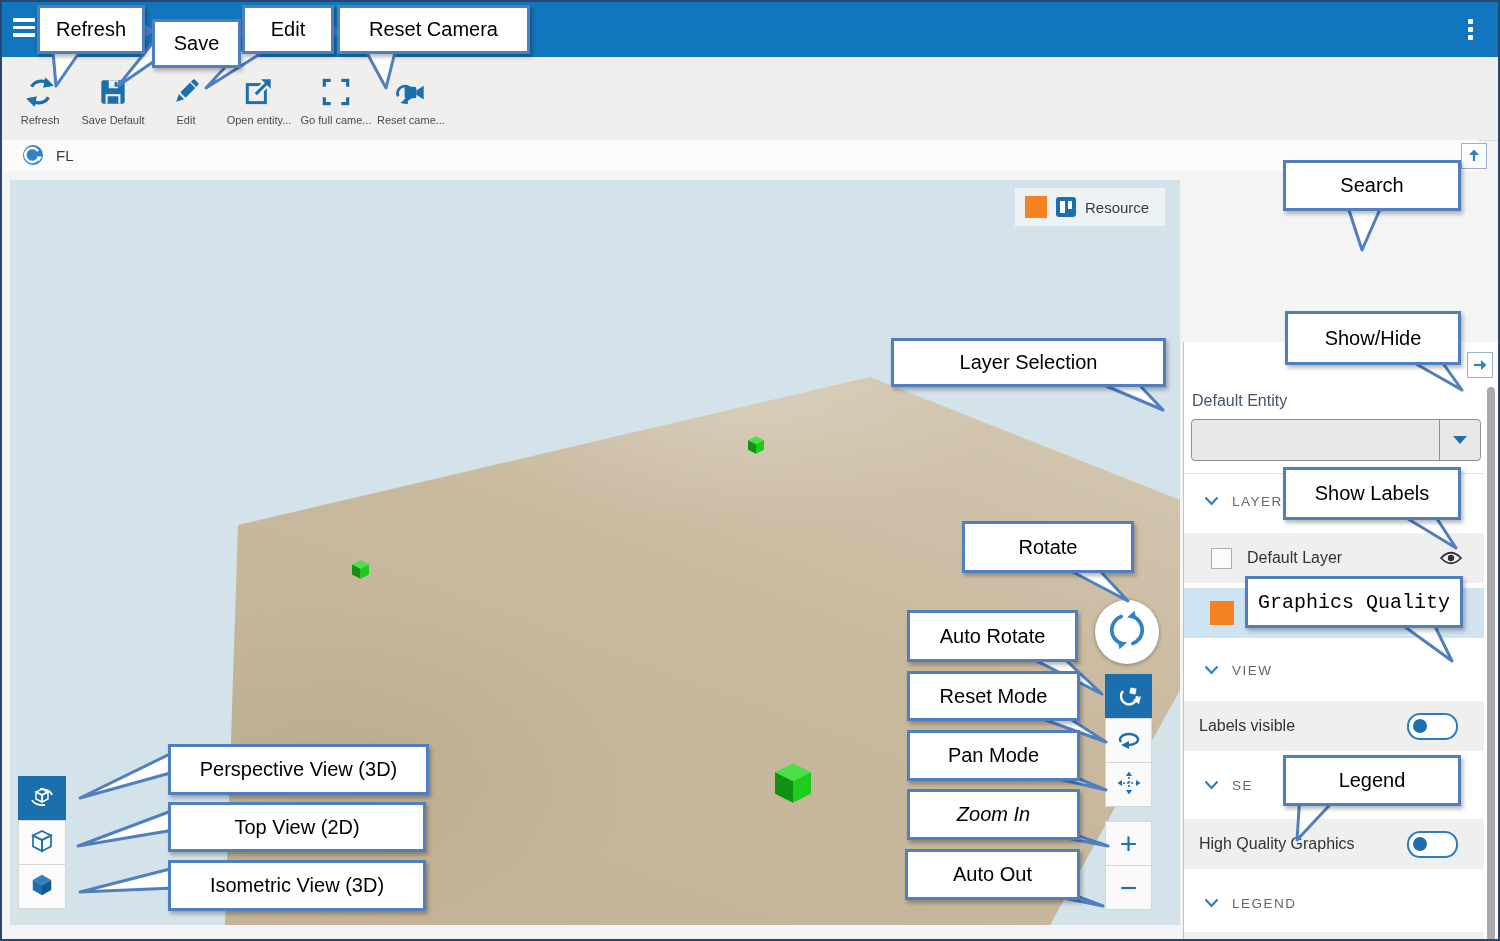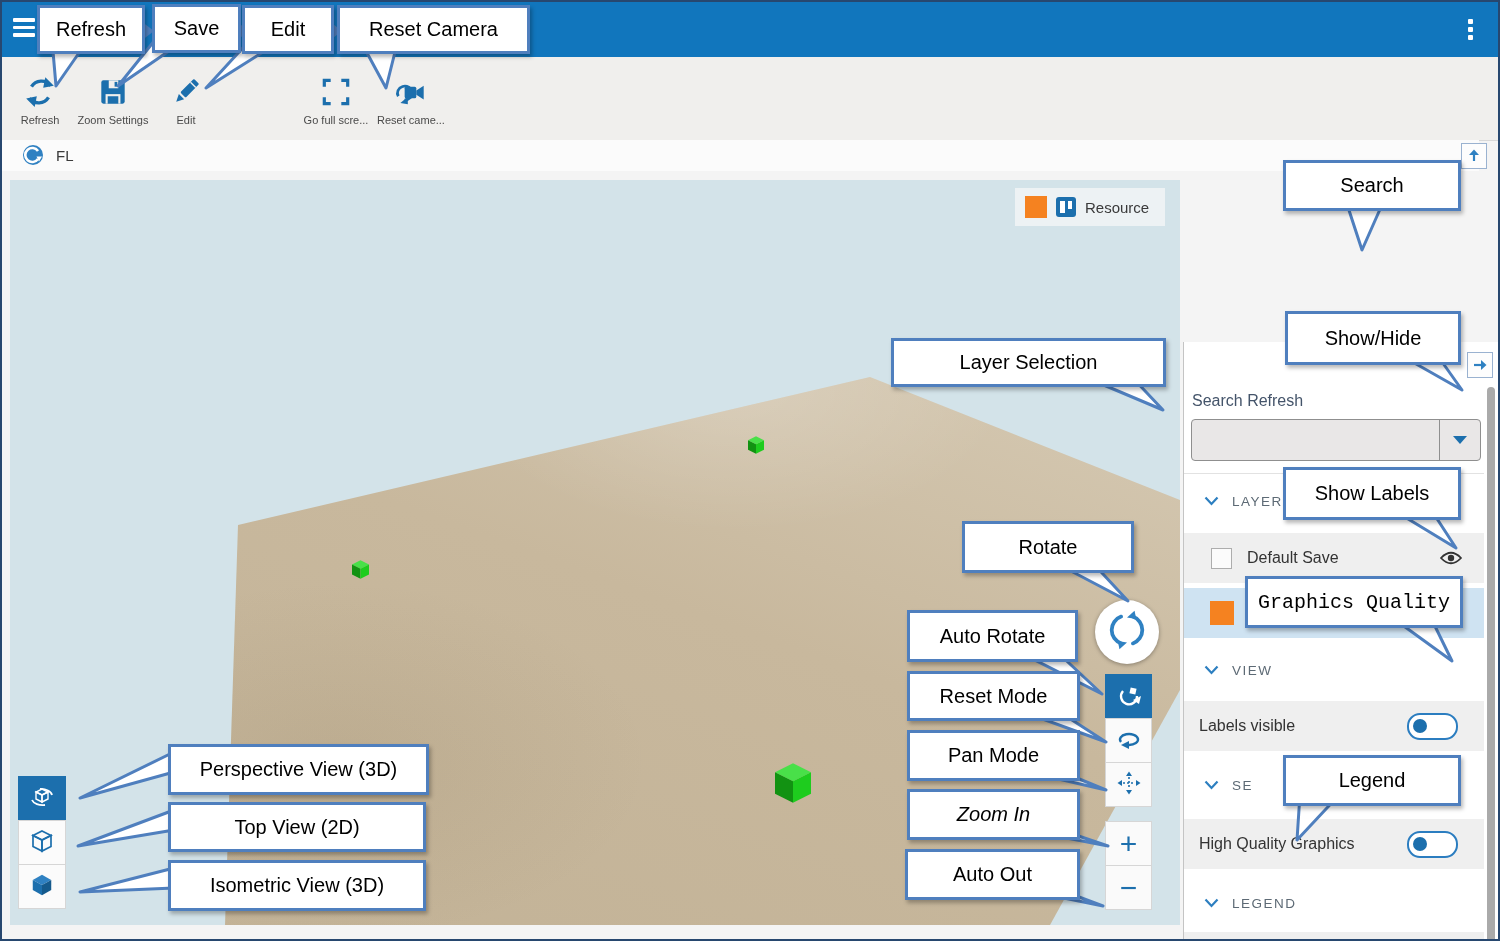--- a/index.html
+++ b/index.html
@@ -83,21 +83,21 @@
   .row-label{font-size:16px;color:#333;margin-left:15px;}
   .eye{position:absolute;right:22px;cursor:pointer;display:flex;}
   .toggle{position:absolute;right:26px;width:47px;height:23px;border:2px solid #2b7dc0;border-radius:13px;background:#fff;cursor:pointer;box-sizing:content-box;}
   .toggle::after{content:"";position:absolute;left:4px;top:4px;width:14px;height:14px;border-radius:50%;background:#1c6fad;}
   .legend-block{position:absolute;left:0;top:590px;width:300px;height:178px;background:#efefef;}
   .sb-scroll{position:absolute;right:3px;top:45px;width:8px;height:660px;background:#aaaaaa;border-radius:4px;}
 
   
   .callout{position:absolute;background:#fff;border:3px solid #4f7fbe;display:flex;align-items:center;justify-content:center;font-size:20px;color:#000;box-shadow:2px 3px 4px rgba(0,0,0,.28);z-index:60;white-space:nowrap;}
   #co-refresh{left:37px;top:5px;width:102px;height:43px;}
-  #co-save{left:152px;top:4px;width:83px;height:43px;}
+  #co-save{left:152px;top:19px;width:83px;height:43px;}
   #co-edit{left:242px;top:5px;width:86px;height:43px;}
   #co-reset-camera{left:337px;top:5px;width:187px;height:43px;}
   #co-search{left:1283px;top:160px;width:172px;height:45px;}
   #co-show-hide{left:1285px;top:311px;width:170px;height:48px;}
   #co-layer-selection{left:891px;top:338px;width:269px;height:43px;}
   #co-show-labels{left:1283px;top:467px;width:172px;height:47px;}
   #co-graphics-quality{left:1245px;top:576px;width:212px;height:46px;font-family:Liberation Mono, monospace;}
   #co-rotate{left:962px;top:521px;width:166px;height:46px;}
   #co-auto-rotate{left:907px;top:610px;width:165px;height:46px;}
   #co-reset-mode{left:907px;top:671px;width:167px;height:44px;}
@@ -145,44 +145,55 @@
     <div class="tool" id="tool-save">
       <div class="ticon">
         <svg width="34" height="34" viewBox="0 0 32 32">
             <rect x="5" y="5" width="22" height="22" rx="2" fill="#1c6fad"></rect>
             <rect x="12" y="5" width="9" height="7.5" fill="#f0efed"></rect>
             <rect x="17.5" y="6.5" width="2.6" height="4.5" fill="#1c6fad"></rect>
             <rect x="9" y="18" width="14" height="9" fill="#f0efed"></rect>
             <rect x="11" y="20" width="10" height="7" fill="#1c6fad"></rect>
           </svg>
       </div>
-      <div class="tlabel">Zoom Settings</div>
+      <div class="tlabel">Save Default</div>
     </div>
     <div class="tool" id="tool-edit">
       <div class="ticon">
         <svg width="34" height="34" viewBox="0 0 32 32">
             <g transform="rotate(45 16 16)">
               <rect x="12.5" y="2" width="7" height="18" rx="1" fill="#1c6fad"></rect>
               <line x1="12.5" y1="6.5" x2="19.5" y2="6.5" stroke="#f0efed" stroke-width="1.4"></line>
               <polygon points="12.5,22 19.5,22 16,29" fill="#1c6fad"></polygon>
             </g>
           </svg>
       </div>
       <div class="tlabel">Edit</div>
     </div>
+    <div class="tool" id="tool-open">
+      <div class="ticon">
+        <svg width="34" height="34" viewBox="0 0 32 32">
+            <rect x="5" y="9" width="17" height="17" fill="none" stroke="#1c6fad" stroke-width="2.8"></rect>
+            <line x1="13" y1="18" x2="25" y2="6" stroke="#f0efed" stroke-width="7"></line>
+            <line x1="13" y1="18" x2="24" y2="7" stroke="#1c6fad" stroke-width="2.8"></line>
+            <polygon points="18,4 27,4 27,13" fill="#1c6fad"></polygon>
+          </svg>
+      </div>
+      <div class="tlabel">Open entity...</div>
+    </div>
     <div class="tool" id="tool-full">
       <div class="ticon">
         <svg width="34" height="34" viewBox="0 0 32 32" fill="none" stroke="#1c6fad" stroke-width="3">
             <path d="M5 11 V5 H11"></path>
             <path d="M21 5 H27 V11"></path>
             <path d="M27 21 V27 H21"></path>
             <path d="M11 27 H5 V21"></path>
           </svg>
       </div>
-      <div class="tlabel">Go full scre...</div>
+      <div class="tlabel">Go full came...</div>
     </div>
     <div class="tool" id="tool-resetcam">
       <div class="ticon">
         <svg width="36" height="34" viewBox="0 0 34 32">
             <path d="M5 20 A7 6.5 0 1 1 11 23.5" fill="none" stroke="#1c6fad" stroke-width="2.6"></path>
             <polygon points="7,26.5 14,20.5 14,27.5" fill="#1c6fad"></polygon>
             <rect x="11" y="11" width="11" height="11" rx="1.5" fill="#1c6fad"></rect>
             <polygon points="22,14.5 29,10 29,23 22,18.5" fill="#1c6fad"></polygon>
           </svg>
       </div>
@@ -322,38 +333,38 @@
     </div>
 
     <div class="sidebar">
       <div class="iconbox" id="expand-btn">
         <svg width="14" height="14" viewBox="0 0 14 14">
             <line x1="1" y1="7" x2="10" y2="7" stroke="#2f81c2" stroke-width="2.2"></line>
             <polygon points="8,2 8,12 13.5,7" fill="#2f81c2"></polygon>
           </svg>
       </div>
 
-      <div class="search-label">Search Refresh</div>
+      <div class="search-label">Default Entity</div>
       <div class="combo">
         <input type="text" value="" style="">
         <div class="dd">
             <span class="caret"></span>
           </div>
       </div>
       <div class="sb-divider"></div>
 
       <div class="sec-head" style="top:133px;">
         <span class="chev"><svg width="15" height="10" viewBox="0 0 15 10">
               <polyline points="1.5,1.5 7.5,8 13.5,1.5" stroke="#2d7fc0" stroke-width="2.2" fill="none"></polyline>
             </svg></span>
         <span class="sec-title">LAYERS</span>
       </div>
       <div class="sb-row" style="top:191px;">
         <div class="checkbox"></div>
-        <span class="row-label">Default Save</span>
+        <span class="row-label">Default Layer</span>
         <span class="eye">
           <svg width="22" height="16" viewBox="0 0 22 16">
               <path d="M1 8 Q11 -2.5 21 8 Q11 18.5 1 8 Z" fill="none" stroke="#333" stroke-width="1.8"></path>
               <circle cx="11" cy="8" r="3.2" fill="#333"></circle>
             </svg>
         </span>
       </div>
       <div class="sb-row selected" style="top:246px;">
         <div style="width: 24px; height: 24px; margin-left: 26px; background-color: rgb(245, 130, 32);"></div>
         <div class="trello black" style="margin-left:17px;"></div>

